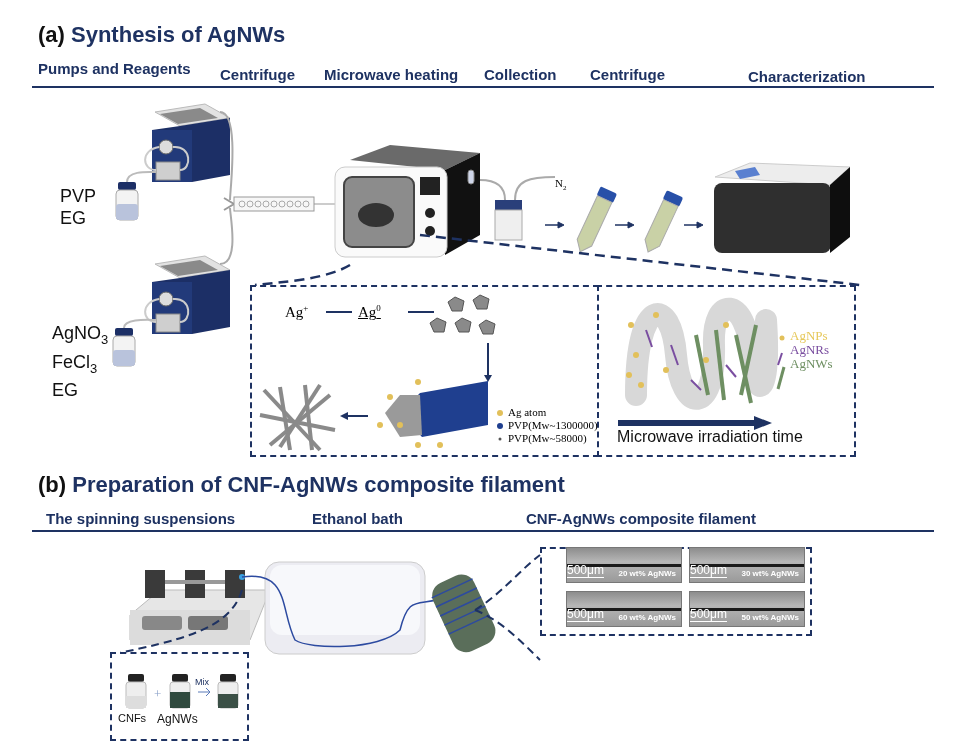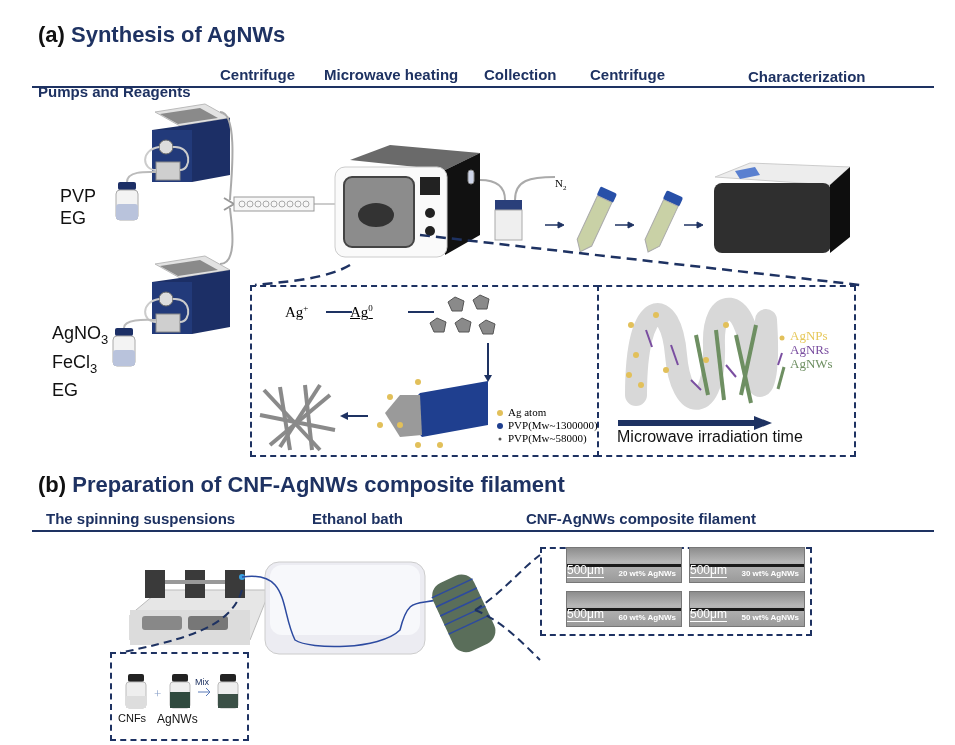--- a/index.html
+++ b/index.html
@@ -18,21 +18,21 @@
   .mic .lab{position:absolute;right:5px;bottom:4px;font-size:8px;color:#fff;font-weight:bold;}
 </style>
 </head>
 <body>
 
 <div class="abs sec-title" style="left:38px;top:22px;">
   <span class="tag">(a)</span>
   <span>Synthesis of AgNWs</span>
 </div>
 
-<div class="abs step" style="left:38px;top:83px;">Pumps and Reagents</div>
+<div class="abs step" style="left:38px;top:60px;">Pumps and Reagents</div>
 <div class="abs step" style="left:220px;top:66px;">Centrifuge</div>
 <div class="abs step" style="left:324px;top:66px;">Microwave heating</div>
 <div class="abs step" style="left:484px;top:66px;">Collection</div>
 <div class="abs step" style="left:590px;top:66px;">Centrifuge</div>
 <div class="abs step" style="left:748px;top:68px;">Characterization</div>
 <div class="abs rule" style="left:32px;top:86px;width:902px;"></div>
 
 <svg class="abs" style="left:100px;top:100px;" width="240" height="270">
 
   <g>
@@ -144,21 +144,21 @@
 <svg class="abs" style="left:230px;top:220px;" width="640" height="70">
   <path d="M120,45 C95,60 50,62 25,65" fill="none" stroke="#1e3262" stroke-width="2.5" stroke-dasharray="10,6"></path>
   <path d="M190,15 L630,65" fill="none" stroke="#1e3262" stroke-width="2.5" stroke-dasharray="10,6"></path>
 </svg>
 
 <div class="abs" style="left:250px;top:285px;width:345px;height:168px;border:2px dashed #1e3262;"></div>
 <div class="abs" style="left:596px;top:285px;width:258px;height:168px;border:2px dashed #1e3262;border-left:none;"></div>
 
 <div class="abs serif" style="left:285px;top:303px;font-size:15px;"><span>Ag</span><sup style="font-size:9px">+</sup></div>
 <div class="abs" style="left:326px;top:311px;width:26px;height:2px;background:#1e3262;"></div>
-<div class="abs serif" style="left:350px;top:303px;font-size:15px;text-decoration:underline;"><span>Ag</span><sup style="font-size:9px">0</sup></div>
+<div class="abs serif" style="left:358px;top:303px;font-size:15px;text-decoration:underline;"><span>Ag</span><sup style="font-size:9px">0</sup></div>
 <div class="abs" style="left:408px;top:311px;width:26px;height:2px;background:#1e3262;"></div>
 
 <svg class="abs" style="left:250px;top:285px;" width="345" height="168">
   <g fill="#8a8a8a" stroke="#555">
     <polygon points="205,12 214,16 212,26 202,26 198,17"></polygon>
     <polygon points="230,10 239,14 237,24 227,24 223,15"></polygon>
     <polygon points="187,33 196,37 194,47 184,47 180,38"></polygon>
     <polygon points="212,33 221,37 219,47 209,47 205,38"></polygon>
     <polygon points="236,35 245,39 243,49 233,49 229,40"></polygon>
   </g>

